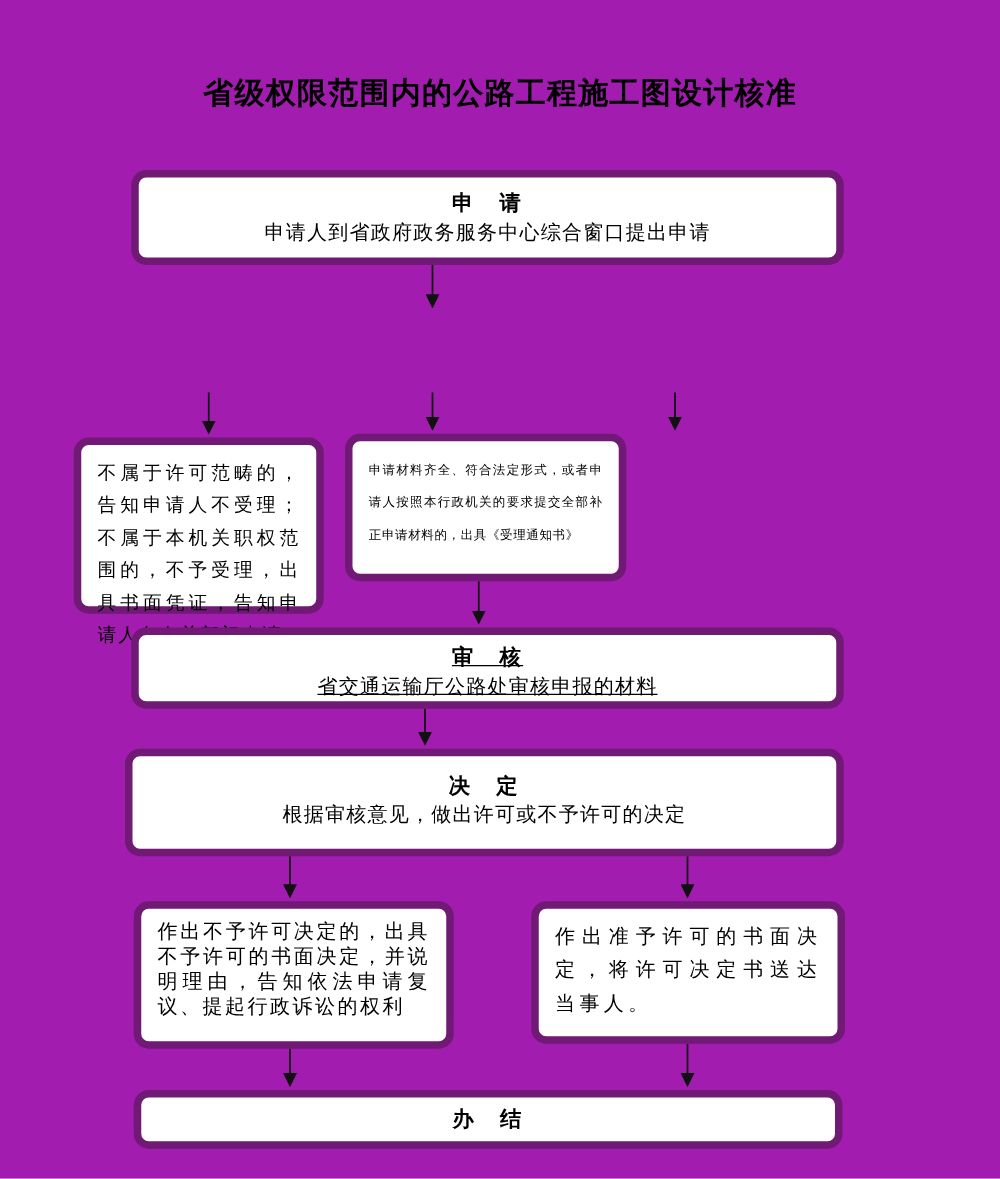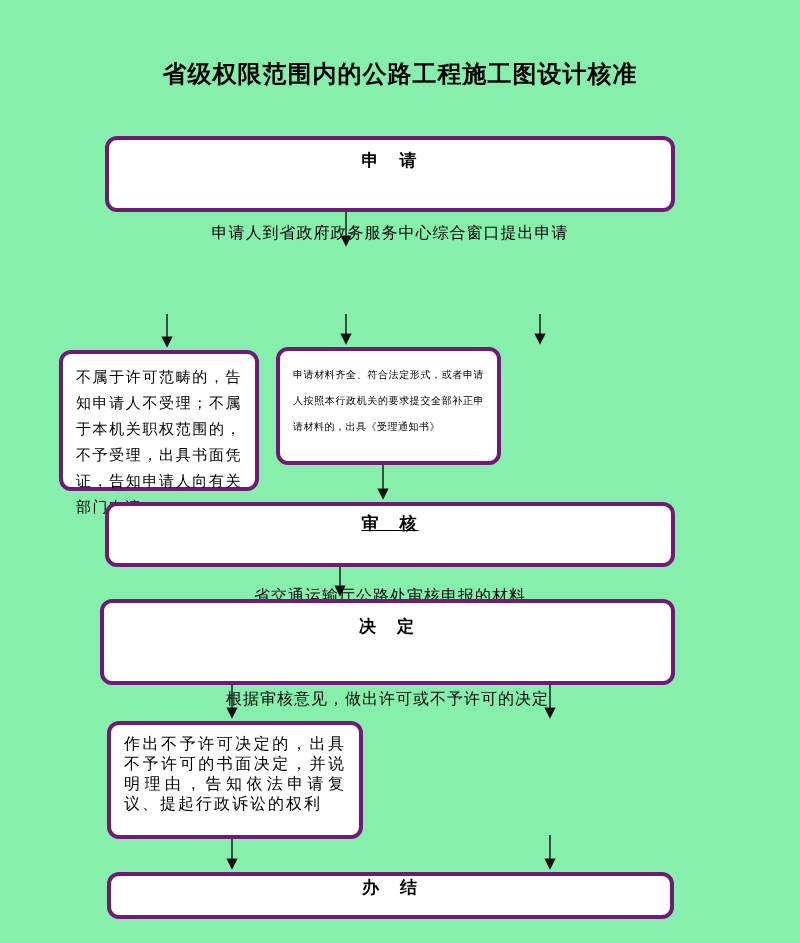--- a/index.html
+++ b/index.html
@@ -1,38 +1,38 @@
 <!DOCTYPE html>
 <html><head>
 <meta charset="utf-8">
 <style>
   html,body{margin:0;padding:0;background:#ffffff;}
   .canvas{
-    position:relative;width:800px;height:943px;background:#86efac;overflow:hidden;
+    position:relative;width:800px;height:943px;background:#a21caf;overflow:hidden;
     font-family:"Liberation Serif","DejaVu Serif",serif;color:#000000;
   }
   .title{
     position:absolute;left:0;top:58px;width:800px;text-align:center;
     font-family:"Liberation Sans","DejaVu Sans",sans-serif;
     font-size:24px;font-weight:bold;letter-spacing:1px;margin:0;
   }
   .box{
     position:absolute;box-sizing:border-box;background:#ffffff;
-    border:4px solid #701a75;border-radius:12px;gap:48px;
+    border:6px solid #701a75;border-radius:12px;
   }
   .process{display:flex;flex-direction:column;align-items:center;justify-content:flex-start;}
   .hd{font-size:17px;font-weight:bold;line-height:24px;letter-spacing:2px;text-align:center;}
   .bd{font-size:16px;line-height:24px;letter-spacing:1px;text-align:center;}
   .note{text-align:justify;text-justify:inter-character;}
   
   #box-apply   {left:105px;top:136px;width:570px;height:76px;padding-top:9px;}
   #box-accept  {left:105px;top:249px;width:570px;height:65px;padding-top:5px;}
   #box-review  {left:105px;top:502px;width:570px;height:65px;padding-top:6px;text-decoration:underline;}
   #box-decide  {left:100px;top:599px;width:575px;height:86px;padding-top:12px;}
-  #box-complete{left:107px;top:872px;width:567px;height:47px;padding-top:0;}
+  #box-complete{left:107px;top:872px;width:567px;height:47px;justify-content:center;padding-top:0;}
   #box-left    {left:59px; top:350px;width:200px;height:141px;padding:10px 13px;
                 font-size:15px;line-height:26px;letter-spacing:1.5px;}
   #box-mid     {left:276px;top:347px;width:225px;height:118px;padding:11px 13px;
                 font-size:10px;line-height:26px;letter-spacing:0.5px;}
   #box-right   {left:521px;top:347px;width:210px;height:116px;padding:11px 13px;
                 font-size:15px;line-height:26px;letter-spacing:3px;}
   #box-deny    {left:107px;top:721px;width:256px;height:118px;padding:9px 13px;
                 font-size:16px;line-height:20px;letter-spacing:2px;}
   #box-grant   {left:425px;top:721px;width:251px;height:114px;padding:9px 13px;
                 font-size:16px;line-height:27px;letter-spacing:3.5px;}
@@ -77,18 +77,19 @@
     <div class="hd">审　核</div>
     <div class="bd">省交通运输厅公路处审核申报的材料</div>
   </div>
 
   <div class="box process" id="box-decide">
     <div class="hd">决　定</div>
     <div class="bd">根据审核意见，做出许可或不予许可的决定</div>
   </div>
 
   <div class="box note" id="box-deny">作出不予许可决定的，出具不予许可的书面决定，并说明理由，告知依法申请复议、提起行政诉讼的权利</div>
+  <div class="box note" id="box-grant">作出准予许可的书面决定，将许可决定书送达当事人。</div>
 
   <div class="box process" id="box-complete">
     <div class="hd">办　结</div>
   </div>
 
 </div>
 
 </body></html>

